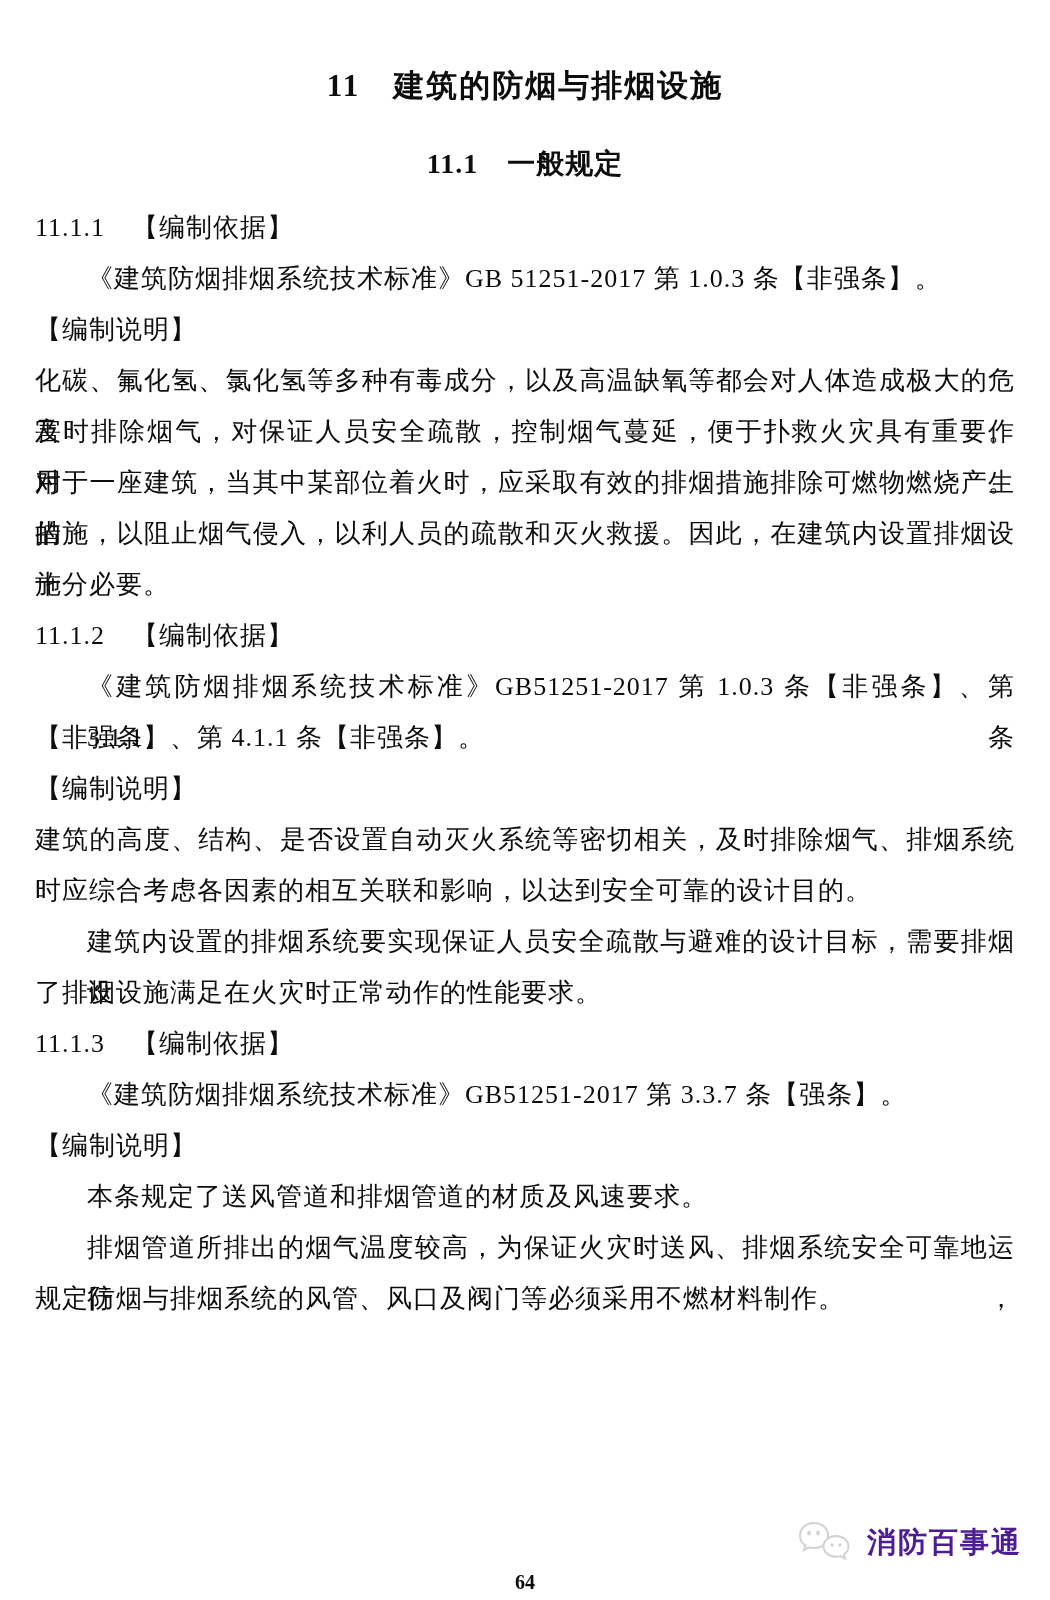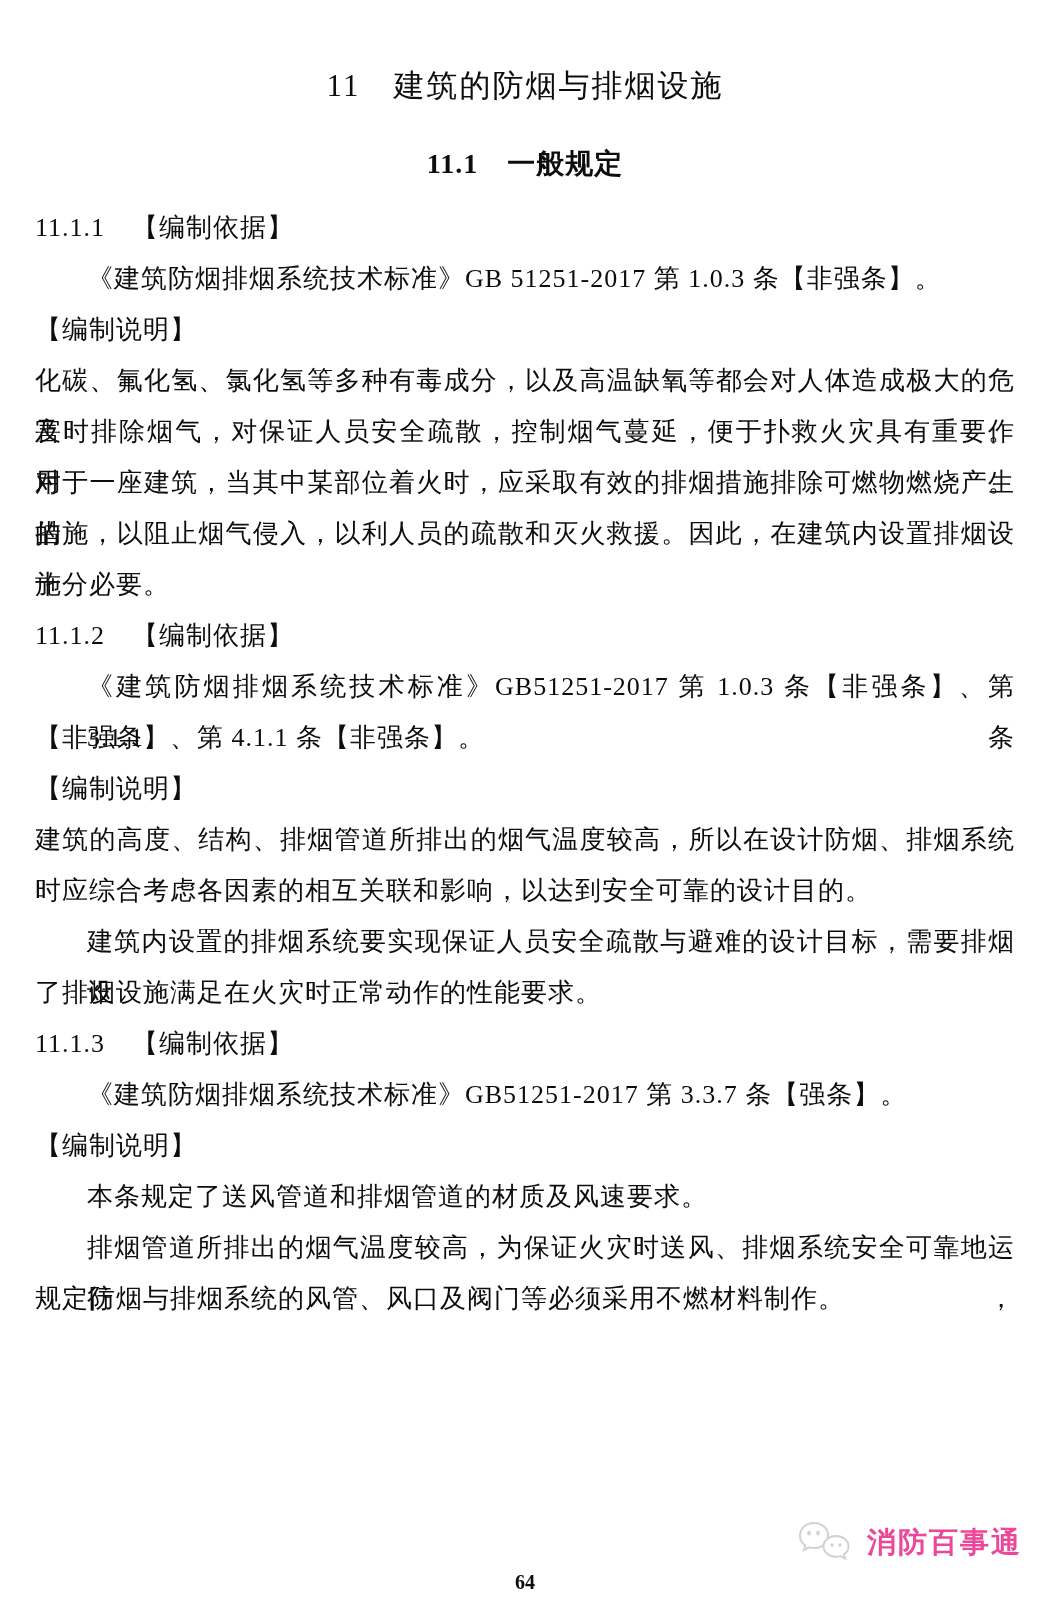--- a/index.html
+++ b/index.html
@@ -13,21 +13,21 @@
   }
   .page {
     position: relative;
     width: 100%; height: 100%;
     padding: 64px 35px 0 35px;
   }
   .doc-title {
     margin: 0;
     text-align: center;
     font-size: 31px;
-    font-weight: 400;
+    font-weight: 700;
     line-height: 44px;
     letter-spacing: 2px;
   }
   .doc-subtitle {
     margin: 36px 0 0 0;
     text-align: center;
     font-size: 28px;
     font-weight: 700;
     line-height: 40px;
     letter-spacing: 1px;
@@ -47,21 +47,21 @@
     text-align: justify;
     text-align-last: justify;
   }
   .watermark {
     position: absolute;
     top: 1520px;
     right: 28px;
     display: flex;
     align-items: center;
     gap: 15px;
-    color: #ec4899;
+    color: #4c1d95;
     font-size: 29px;
     font-weight: 700;
     letter-spacing: 2px;
     user-select: none;
   }
   .watermark svg { display: block; }
   .page-number {
     position: absolute;
     top: 1570px;
     left: 0;
@@ -87,21 +87,21 @@
       <div class="line heading">【编制说明】</div>
       <div class="line fill">化碳、氟化氢、氯化氢等多种有毒成分，以及高温缺氧等都会对人体造成极大的危害。</div>
       <div class="line fill">及时排除烟气，对保证人员安全疏散，控制烟气蔓延，便于扑救火灾具有重要作用。</div>
       <div class="line fill">对于一座建筑，当其中某部位着火时，应采取有效的排烟措施排除可燃物燃烧产生的</div>
       <div class="line fill">措施，以阻止烟气侵入，以利人员的疏散和灭火救援。因此，在建筑内设置排烟设施</div>
       <div class="line">十分必要。</div>
       <div class="line heading">11.1.2　【编制依据】</div>
       <div class="line indent fill">《建筑防烟排烟系统技术标准》GB51251-2017 第 1.0.3 条【非强条】、第 3.1.1 条</div>
       <div class="line">【非强条】、第 4.1.1 条【非强条】。</div>
       <div class="line heading">【编制说明】</div>
-      <div class="line fill">建筑的高度、结构、排烟管道所排出的烟气温度较高，所以在设计防烟、排烟系统</div>
+      <div class="line fill">建筑的高度、结构、是否设置自动灭火系统等密切相关，及时排除烟气、排烟系统</div>
       <div class="line">时应综合考虑各因素的相互关联和影响，以达到安全可靠的设计目的。</div>
       <div class="line indent fill">建筑内设置的排烟系统要实现保证人员安全疏散与避难的设计目标，需要排烟设</div>
       <div class="line">了排烟设施满足在火灾时正常动作的性能要求。</div>
       <div class="line heading">11.1.3　【编制依据】</div>
       <div class="line indent">《建筑防烟排烟系统技术标准》GB51251-2017 第 3.3.7 条【强条】。</div>
       <div class="line heading">【编制说明】</div>
       <div class="line indent">本条规定了送风管道和排烟管道的材质及风速要求。</div>
       <div class="line indent fill">排烟管道所排出的烟气温度较高，为保证火灾时送风、排烟系统安全可靠地运行，</div>
       <div class="line">规定防烟与排烟系统的风管、风口及阀门等必须采用不燃材料制作。</div>
     </div>

